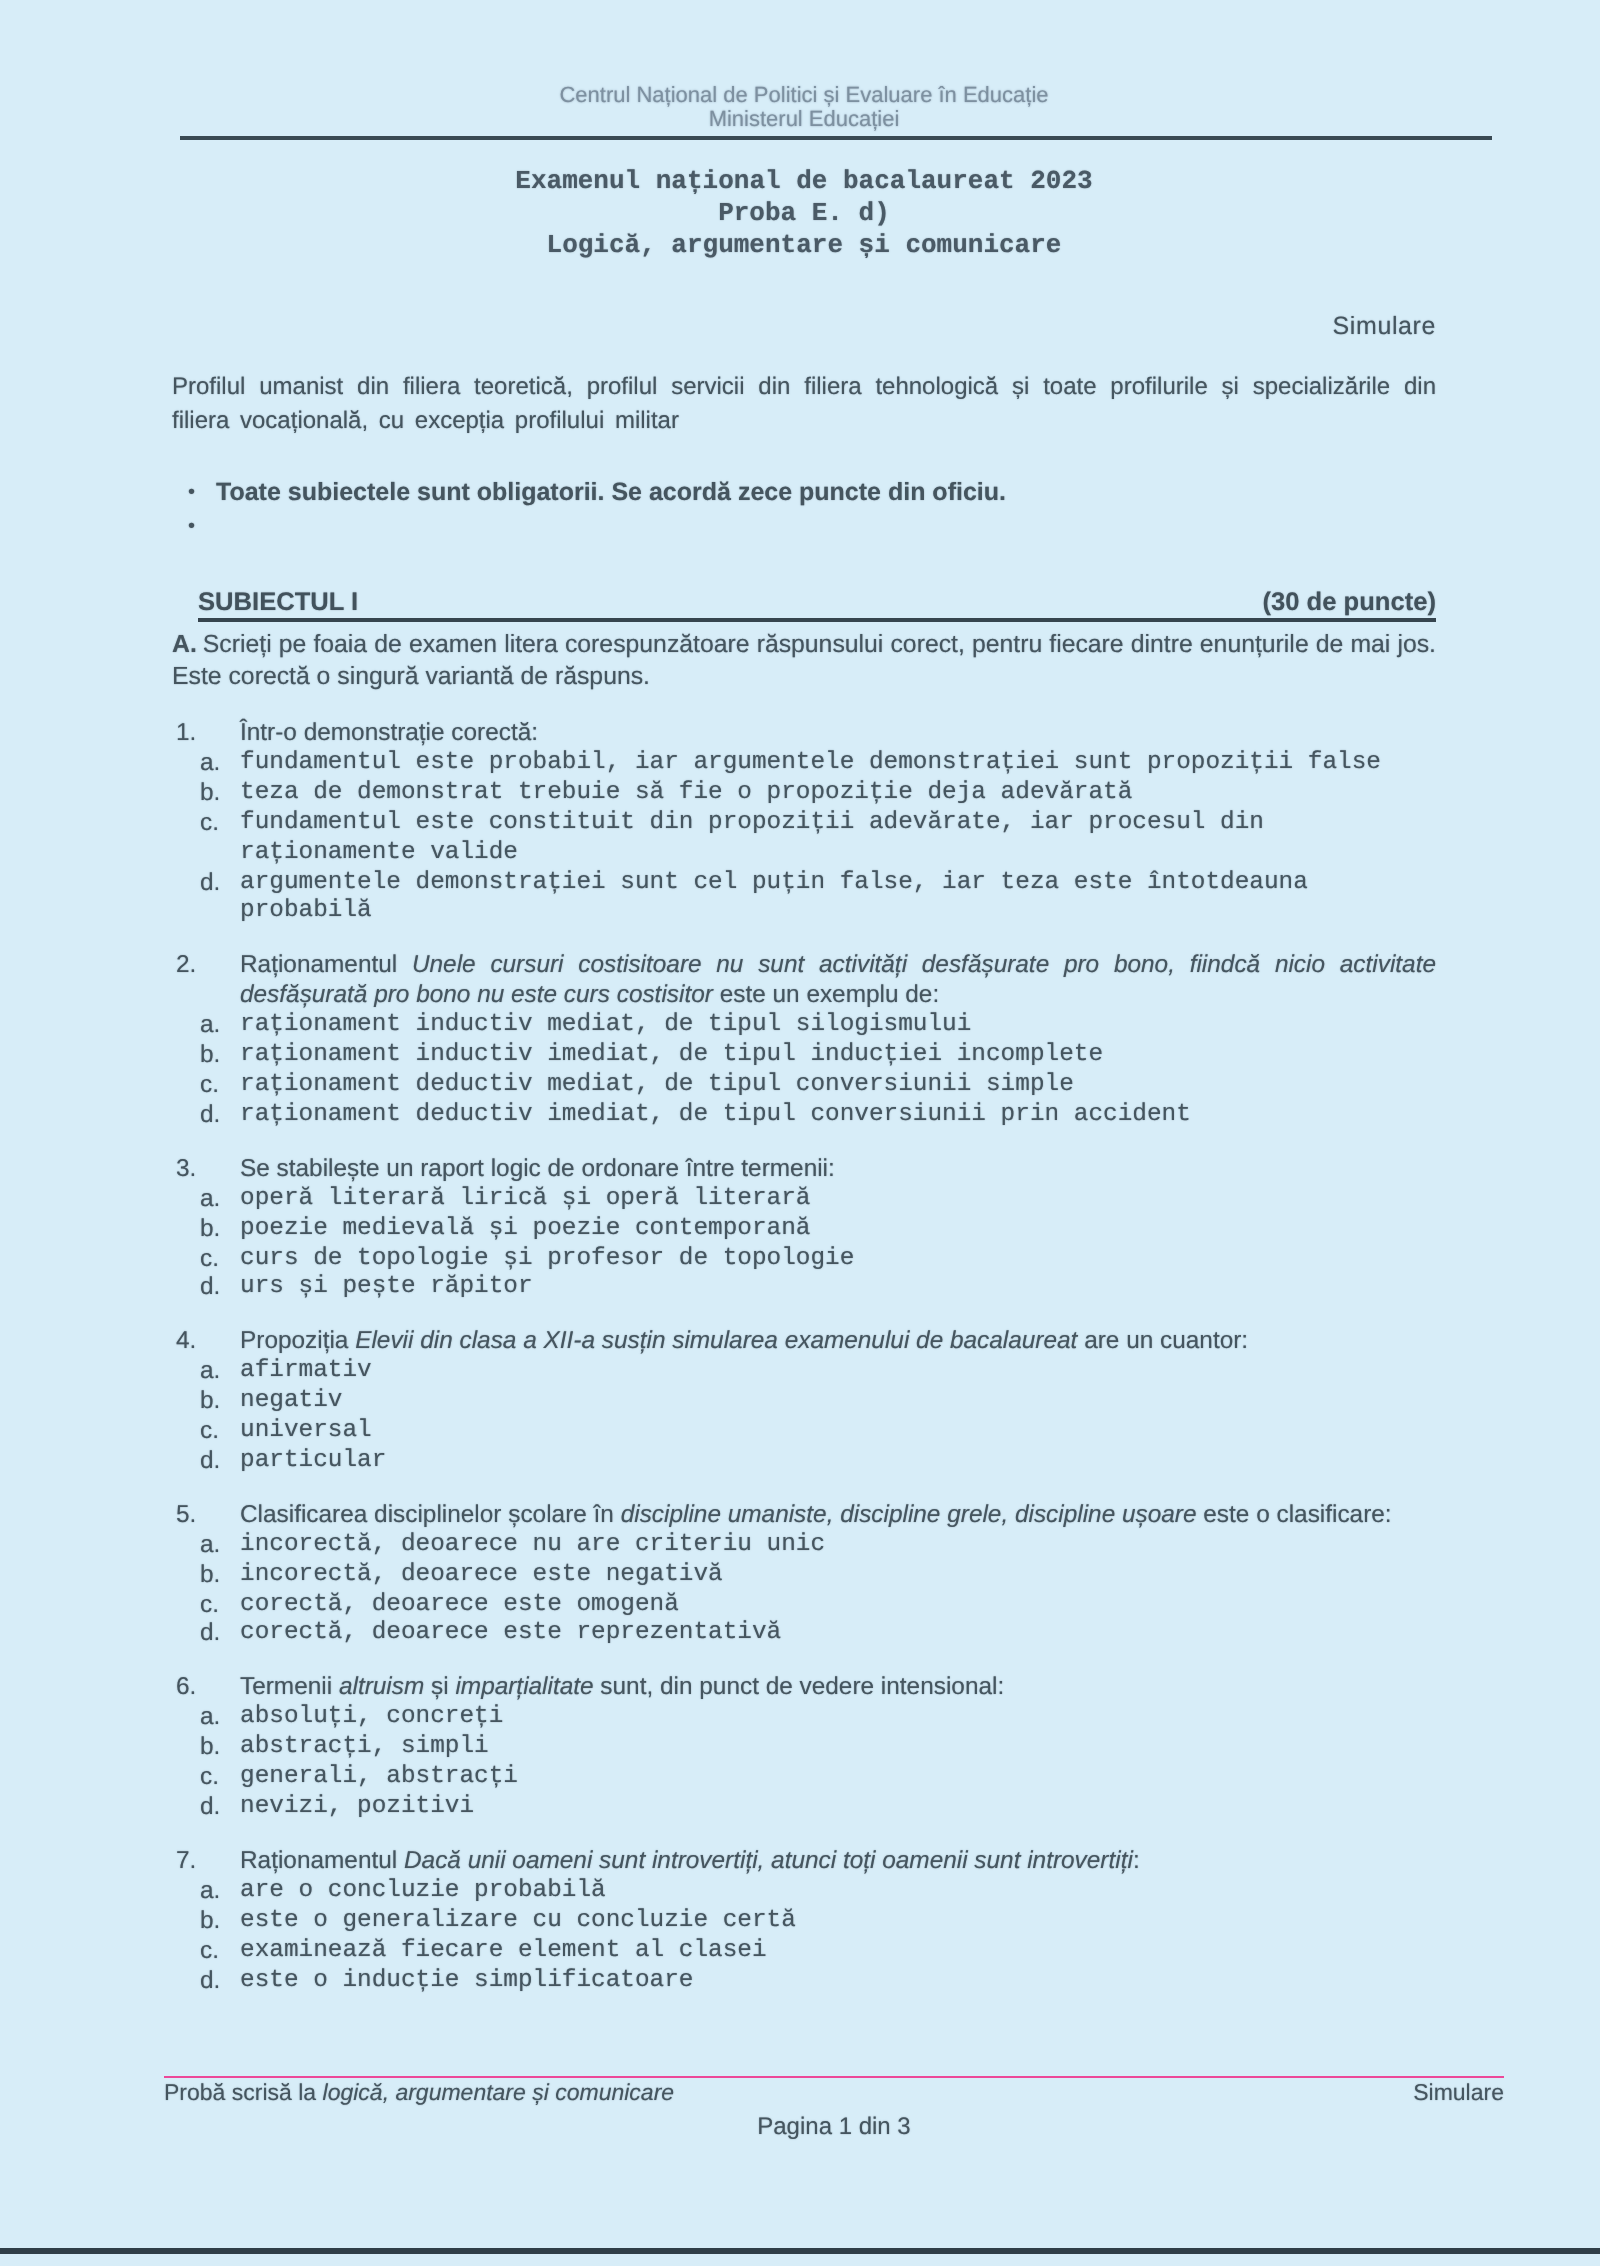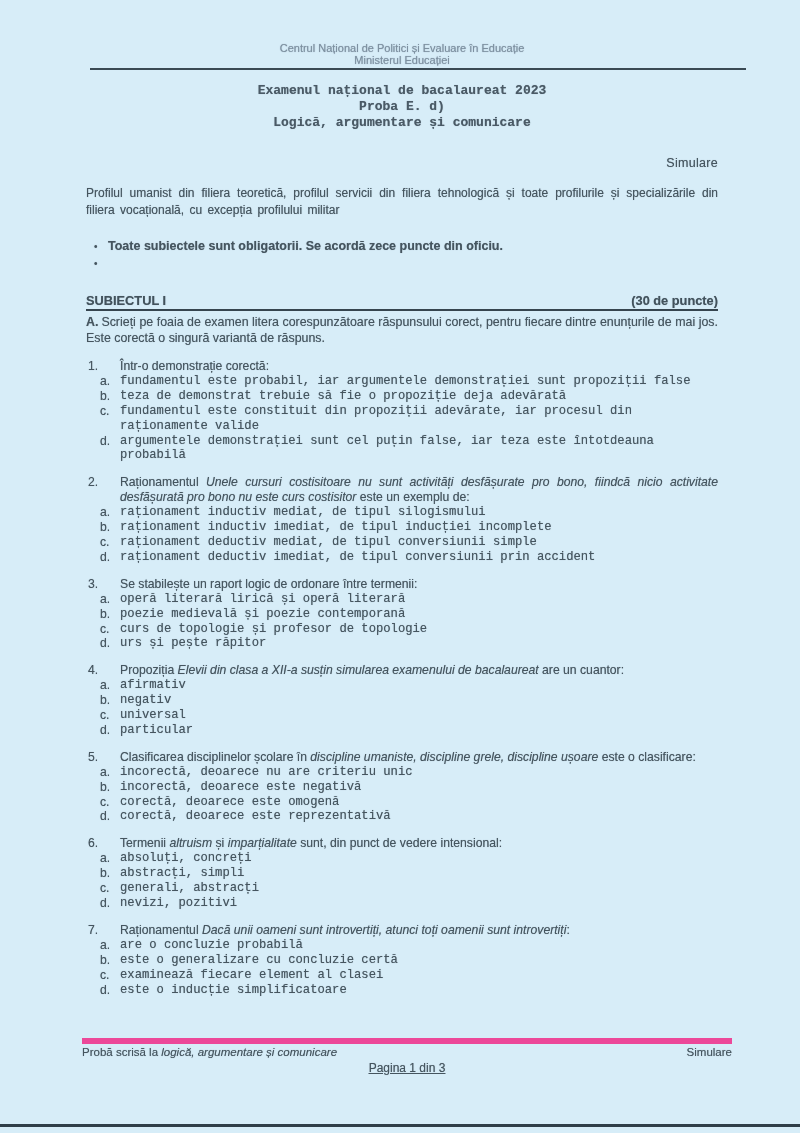--- a/index.html
+++ b/index.html
@@ -22,37 +22,37 @@
   .ministry-line{font-size:11px;line-height:12px;color:#7d90a0;text-shadow:0 0 1px rgba(125,144,160,.8);}
   .header-rule{border-top:2px solid #3a4a54;margin:2px -28px 0 4px;height:0;}
   .exam-block{margin-top:13px;font-size:13px;line-height:16px;font-weight:bold;color:#4a5a66;font-family:Liberation Mono, monospace;}
   .variant-top{margin-top:25px;font-size:12.5px;letter-spacing:.3px;}
   .profile{margin:15px 0 0 0;font-size:12px;line-height:17px;word-spacing:2px;}
   .bullets{margin-top:19px;font-weight:bold;font-size:12.5px;line-height:17px;}
   .bullet-row{display:flex;}
   .bullet-marker{width:22px;padding-left:8px;font-weight:normal;font-size:10px;box-sizing:border-box;}
   .section-row{margin-top:21px;display:flex;justify-content:space-between;
     border-bottom:2px solid #36454f;padding-bottom:1px;
-    font-size:12.8px;font-weight:bold;color:#42525c;}
+    font-size:12.8px;font-weight:bold;color:#42525c;margin-left:13px;}
   .instruction{margin:3px 0 0 0;font-size:12.4px;line-height:16px;}
   .instruction b{margin-right:3px;}
 
   .questions{margin-top:13px;font-size:12.2px;line-height:14.9px;}
   .question{margin-bottom:12px;}
   .q-stem{display:flex;}
   .q-num{width:34px;flex:0 0 34px;padding-left:2px;box-sizing:border-box;}
   .q-text{flex:1;}
   .q-option{display:flex;padding-left:14px;}
   .opt-letter{width:20px;flex:0 0 20px;}
   .opt-text{flex:1;font-family:Liberation Mono, monospace;}
 
-  .footer{position:absolute;left:82px;right:68px;top:1038px;
-    border-top:6px solid #ec4899;padding-top:2px;font-size:11.5px;color:#45555f;}
+  .footer{position:absolute;left:82px;right:48px;top:1038px;
+    border-top:1px solid #ec4899;padding-top:2px;font-size:11.5px;color:#45555f;}
   .footer-row{display:flex;justify-content:space-between;}
-  .footer-page{text-align:center;margin-top:3px;font-size:12px;text-decoration:underline;}
+  .footer-page{text-align:center;margin-top:3px;font-size:12px;}
   .bottom-edge{position:absolute;left:0;right:0;top:1124px;height:3px;background:#2f3e48;}
 </style>
 </head>
 <body>
 
 <div class="page blur">
   <div class="content">
     <header>
       <div class="center ministry-line">Centrul Național de Politici și Evaluare în Educație</div>
       <div class="center ministry-line">Ministerul Educației</div>

